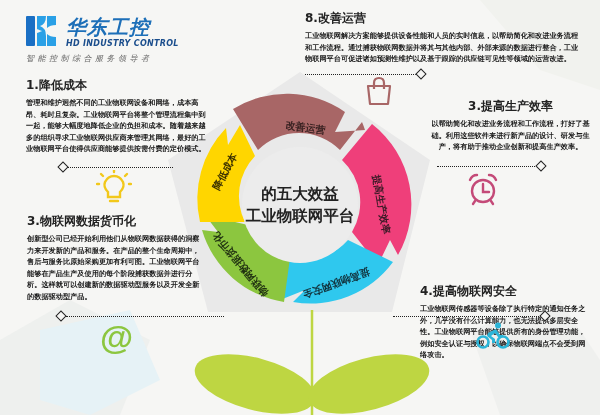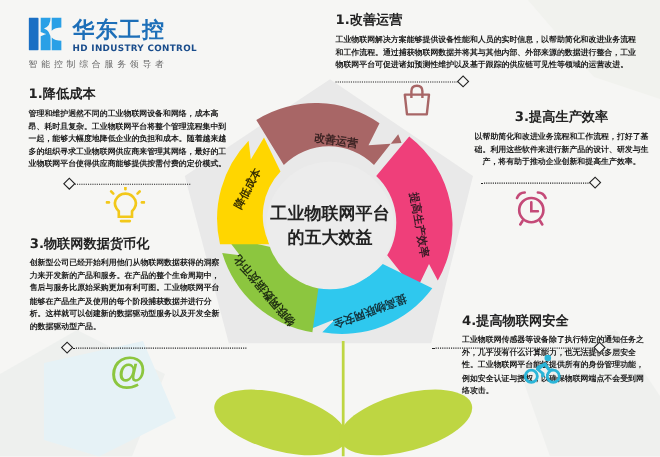--- a/index.html
+++ b/index.html
@@ -3,21 +3,21 @@
 <meta charset="utf-8">
 <style>
   html, body { margin: 0; padding: 0; }
   body {
     width: 600px; height: 415px; overflow: hidden; position: relative;
     background: #f6f6f4;
     font-family: "DejaVu Sans", "Liberation Sans", sans-serif;
     color: #1a1a1a;
   }
   .bgshape { position: absolute; }
-  .logo { position: absolute; left: 22px; top: 12px; width: 180px; height: 50px; }
+  .logo { position: absolute; left: 22px; top: 12px; width: 180px; height: 50px; font-style: italic; }
   .logo-mark { position: absolute; left: 4px; top: 4px; width: 30px; height: 30px; }
   .logo-cn { position: absolute; left: 44px; top: 2px; font-size: 20px; font-weight: bold; color: #1d6fb8; letter-spacing: 1px; }
   .logo-en { position: absolute; left: 44px; top: 27px; font-size: 8px; font-weight: bold; color: #1a4d8c; letter-spacing: 0.3px; white-space: nowrap; }
   .logo-tag { position: absolute; left: 4px; top: 41px; font-size: 8px; color: #666; letter-spacing: 3.5px; white-space: nowrap; }
 
   .sec { position: absolute; }
   .sec h2 { margin: 0 0 3px 0; font-size: 12px; font-weight: bold; color: #222; }
   .sec p { margin: 0; font-size: 7.2px; line-height: 11.5px; font-weight: bold; color: #1a1a1a; }
   .dots { position: absolute; height: 0; border-top: 1.5px dotted #222; }
   .dia { position: absolute; width: 6px; height: 6px; border: 1.2px solid #222; transform: rotate(45deg); background: #f6f6f4; }
@@ -62,21 +62,21 @@
     <line x1="14" y1="31" x2="22" y2="31"></line>
     <line x1="18" y1="0" x2="18" y2="2"></line>
     <line x1="5" y1="4" x2="7" y2="6"></line>
     <line x1="31" y1="4" x2="29" y2="6"></line>
     <line x1="1" y1="14" x2="3" y2="14"></line>
     <line x1="33" y1="14" x2="35" y2="14"></line>
   </g>
 </svg>
 
 <div class="sec" style="left:305px; top:10px; width:275px;">
-  <h2>1.改善运营</h2>
+  <h2>8.改善运营</h2>
   <p>工业物联网解决方案能够提供设备性能和人员的实时信息，以帮助简化和改进业务流程和工作流程。通过捕获物联网数据并将其与其他内部、外部来源的数据进行整合，工业物联网平台可促进诸如预测性维护以及基于跟踪的供应链可见性等领域的运营改进。</p>
 </div>
 <div class="dots" style="left:305px; top:74px; width:113px;"></div>
 <div class="dia" style="left:417px; top:70px;"></div>
 <svg class="icon" width="30" height="30" viewBox="0 0 30 30" style="left:364px; top:76px;">
   <g stroke="#a86666" stroke-width="2.2" fill="none" stroke-linejoin="round">
     <path d="M4 10 H26 L24 28 H6 Z"></path>
     <path d="M10 13 V7 Q10 2 15 2 Q20 2 20 7 V13"></path>
   </g>
 </svg>
@@ -145,15 +145,15 @@
   <circle cx="300" cy="205" r="58" fill="#ececec"></circle>
 
   <text x="305" y="131" text-anchor="middle" font-size="10" font-weight="bold" fill="#3a2222" transform="rotate(8 305 131)" font-family="DejaVu Sans, sans-serif">改善运营</text>
   <text x="378" y="205" text-anchor="middle" font-size="10" font-weight="bold" fill="#3a1a26" transform="rotate(80 378 205)" font-family="DejaVu Sans, sans-serif">提高生产效率</text>
   <text x="335" y="280" text-anchor="middle" font-size="10" font-weight="bold" fill="#12333d" transform="rotate(160 335 280)" font-family="DejaVu Sans, sans-serif">提高物联网安全</text>
   <text x="243" y="262" text-anchor="middle" font-size="10" font-weight="bold" fill="#223312" transform="rotate(-130 243 262)" font-family="DejaVu Sans, sans-serif">物联网数据货币化</text>
   <text x="228" y="173" text-anchor="middle" font-size="10" font-weight="bold" fill="#3a3000" transform="rotate(-62 228 173)" font-family="DejaVu Sans, sans-serif">降低成本</text>
 </svg>
 
 <div class="center-title">
+  <div>的五大效益</div>
   <div>工业物联网平台</div>
-  <div>的五大效益</div>
 </div>
 
 </body></html>

